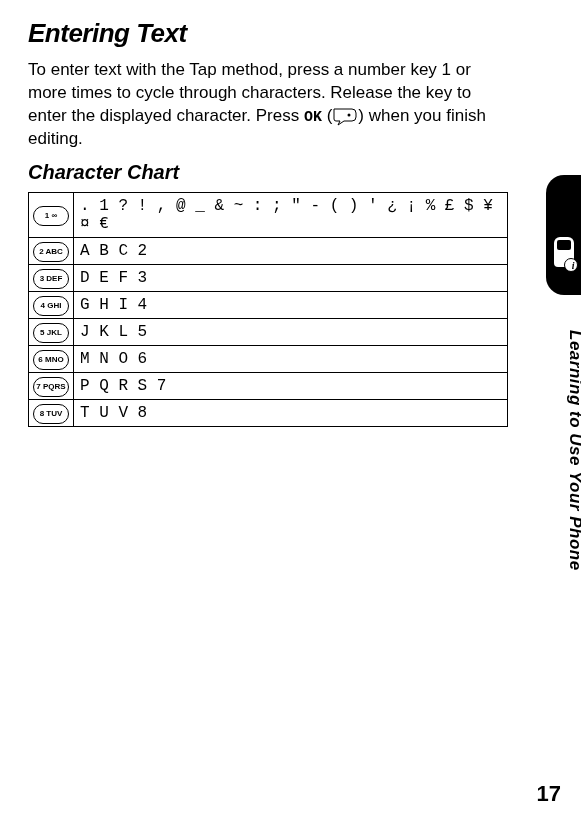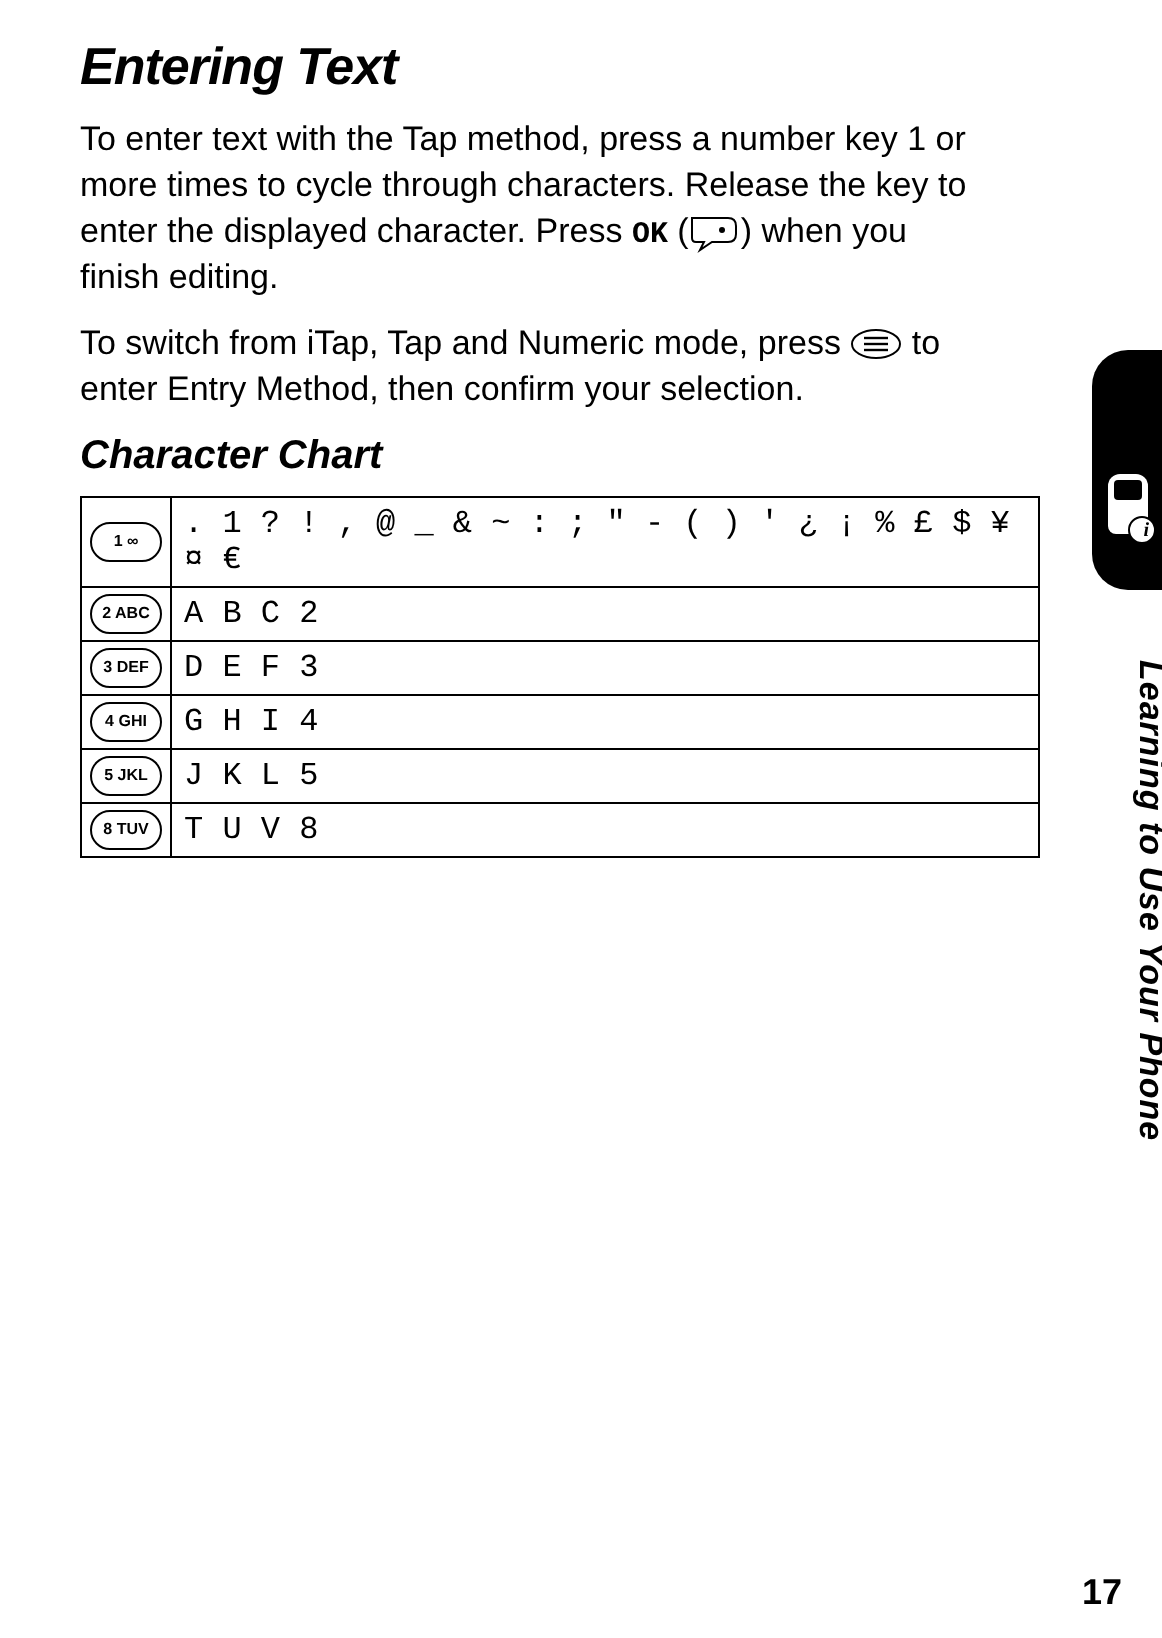--- a/index.html
+++ b/index.html
@@ -7,21 +7,21 @@
     padding: 0;
     font-family: Arial, Helvetica, sans-serif;
     background: #fff;
     color: #000;
     width: 581px;
     height: 819px;
     position: relative;
     box-sizing: border-box;
   }
   .content {
-    padding: 18px 28px 0 40px;
+    padding: 18px 28px 0 28px;
     width: 520px;
     box-sizing: border-box;
   }
   h1 {
     font-family: Arial, Helvetica, sans-serif;
     font-weight: 700;
     font-style: italic;
     font-size: 26px;
     margin: 0 0 10px 0;
     letter-spacing: -0.5px;
@@ -99,21 +99,21 @@
     font-weight: 700;
     font-style: italic;
     font-size: 17px;
     letter-spacing: 0.5px;
   }
   .page-number {
     position: absolute;
     bottom: 12px;
     right: 20px;
     font-weight: 700;
-    font-size: 18px;
+    font-size: 22px;
   }
   table.char-chart {
     border-collapse: collapse;
     width: 480px;
     margin-top: 4px;
   }
   table.char-chart td {
     border: 1px solid #000;
     padding: 4px 6px;
     font-size: 16px;
@@ -160,30 +160,20 @@
 
   <p>
     <span class="bold">To enter text with the Tap method</span><span>, press a number key 1 or more times to cycle through characters. Release the key to enter the displayed character. Press </span><span class="ok-mono">OK</span><span> (</span><span class="inline-icon">
       <svg class="soft-key-svg" width="26" height="20" viewBox="0 0 26 20">
         <path d="M2 2 L20 2 Q24 2 24 6 L24 10 Q24 14 20 14 L12 14 L6 18 L8 14 L4 14 Q2 14 2 12 Z" fill="#fff" stroke="#000" stroke-width="1"></path>
         <circle cx="17" cy="8" r="1.5" fill="#000"></circle>
       </svg>
     </span><span>) when you finish editing.</span>
   </p>
 
-  <p>
-    <span>To switch from iTap, Tap and Numeric mode, press </span><span class="inline-icon">
-      <svg class="menu-key-svg" width="26" height="18" viewBox="0 0 26 18">
-        <ellipse cx="13" cy="9" rx="12" ry="7" fill="#fff" stroke="#000" stroke-width="1"></ellipse>
-        <line x1="7" y1="6" x2="19" y2="6" stroke="#000" stroke-width="1.2"></line>
-        <line x1="7" y1="9" x2="19" y2="9" stroke="#000" stroke-width="1.2"></line>
-        <line x1="7" y1="12" x2="19" y2="12" stroke="#000" stroke-width="1.2"></line>
-      </svg>
-    </span><span> to enter </span><span class="bold">Entry Method</span><span>, then confirm your selection.</span>
-  </p>
 
   <h2>Character Chart</h2>
 
 
   <table class="char-chart">
     <tbody>
       <tr>
         <td class="keycell"><span class="key-icon">1 ∞</span></td>
         <td>. 1 ? ! , @ _ &amp; ~ : ; " - ( ) ' ¿ ¡ % £ $ ¥ ¤ €</td>
       </tr>
@@ -195,20 +185,28 @@
         <td class="keycell"><span class="key-icon">3 DEF</span></td>
         <td>D E F 3</td>
       </tr>
       <tr>
         <td class="keycell"><span class="key-icon">4 GHI</span></td>
         <td>G H I 4</td>
       </tr>
       <tr>
         <td class="keycell"><span class="key-icon">5 JKL</span></td>
         <td>J K L 5</td>
+      </tr>
+      <tr>
+        <td class="keycell"><span class="key-icon">6 MNO</span></td>
+        <td>M N O 6</td>
+      </tr>
+      <tr>
+        <td class="keycell"><span class="key-icon">7 PQRS</span></td>
+        <td>P Q R S 7</td>
       </tr>
       <tr>
         <td class="keycell"><span class="key-icon">8 TUV</span></td>
         <td>T U V 8</td>
       </tr>
     </tbody>
   </table>
 </div>
 
 <div class="tab-block">

